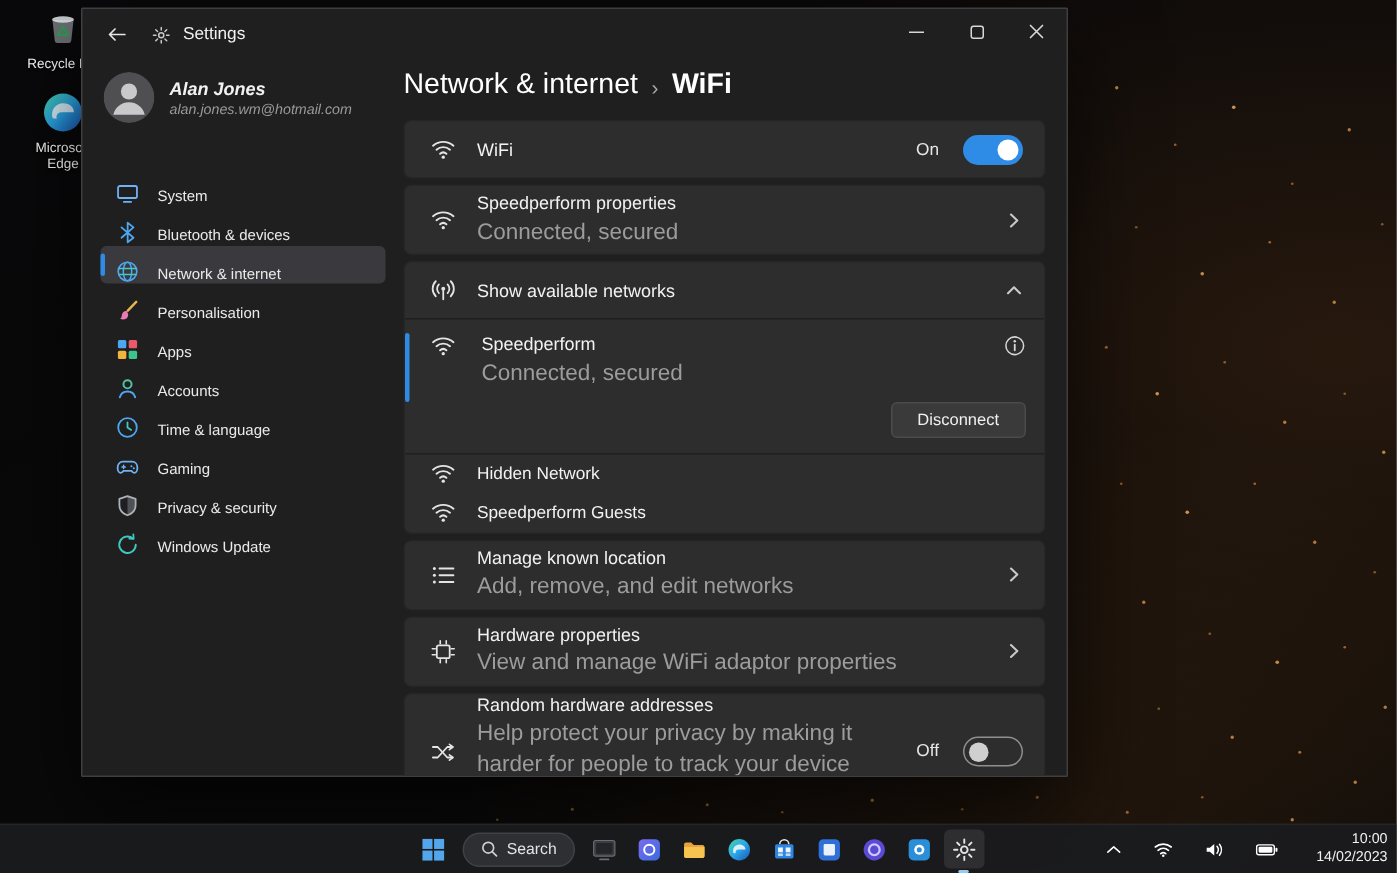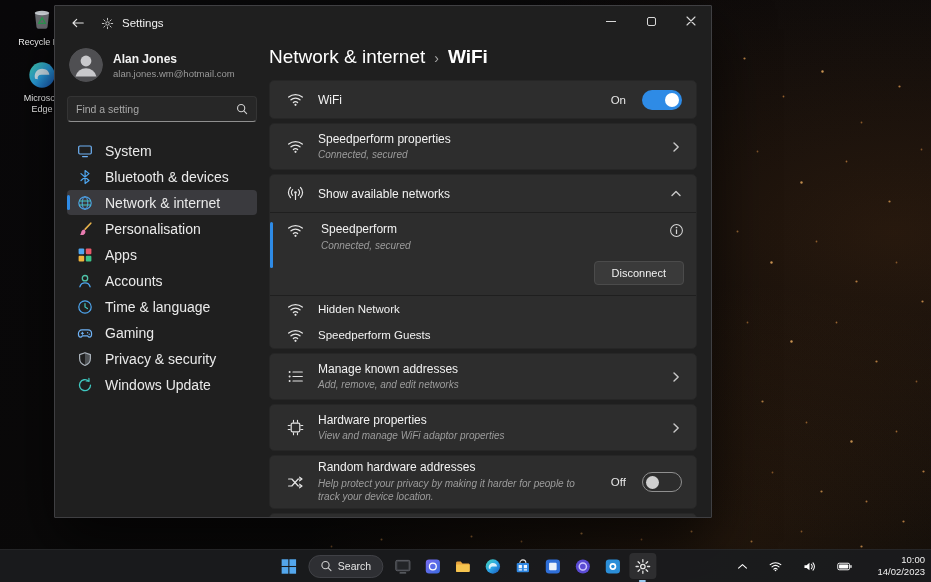--- a/index.html
+++ b/index.html
@@ -45,54 +45,54 @@
   .tb-appicon{display:flex;color:#c9c9c9;}
   .tb-appicon svg{width:13px;height:13px;}
   .win-controls{margin-left:auto;display:flex;align-self:flex-start;}
   .wc{width:40px;height:30px;display:flex;align-items:center;justify-content:center;color:#d8d8d8;}
   .wc-min{width:10px;height:1px;background:#d8d8d8;}
   .wc-max{width:9px;height:9px;border:1px solid #d8d8d8;border-radius:2px;}
   .wc svg{width:10px;height:10px;}
   .window-body{flex:1;display:flex;min-height:0;overflow:hidden;}
   
   .sidebar{width:212px;flex:none;padding:2px 10px 0 12px;display:flex;flex-direction:column;}
-  .user{display:flex;align-items:center;gap:10px;margin:6px 2px 14px;}
+  .user{display:flex;align-items:center;gap:10px;margin:6px 2px 14px;font-style:italic;}
   .avatar{width:34px;height:34px;border-radius:50%;overflow:hidden;flex:none;}
   .avatar svg{width:34px;height:34px;display:block;}
   .user-name{font-size:12px;font-weight:700;color:#f2f2f2;}
   .user-email{font-size:9.5px;color:#9a9a9a;margin-top:2px;}
   .searchbox{height:26px;background:#272727;border:1px solid #343434;border-bottom:1px solid #8f8f8f;border-radius:4px;
     display:flex;align-items:center;padding:0 8px;gap:6px;}
   .searchbox input{flex:1;background:transparent;border:0;outline:0;color:#e0e0e0;font-size:10.5px;font-family:inherit;min-width:0;}
   .searchbox input::placeholder{color:#a8a8a8;}
   .search-ic{color:#cfcfcf;flex:none;display:flex;}
   .search-ic svg{width:12px;height:12px;}
   .nav{margin-top:16px;display:flex;flex-direction:column;}
-  .nav-item{position:relative;height:25px;margin-bottom:1px;border-radius:4px;display:flex;align-items:center;gap:12px;
-    padding-left:10px;font-size:14px;color:#eaeaea;cursor:default;}
+  .nav-item{position:relative;height:25px;margin-bottom:1px;border-radius:4px;display:flex;align-items:flex-end;gap:12px;
+    padding-left:10px;font-size:10px;color:#eaeaea;cursor:default;}
   .nav-item.sel{background:#3a3a3e;}
   .nav-item.sel::before{content:"";position:absolute;left:0;top:5px;width:3px;height:15px;border-radius:2px;background:var(--accent);}
   .nav-ic{width:16px;height:16px;flex:none;display:flex;}
   .nav-ic svg{width:16px;height:16px;}
   
   .main{flex:1;padding:2px 14px 0 2px;display:flex;flex-direction:column;min-width:0;}
   .breadcrumb{display:flex;align-items:center;gap:9px;margin:4px 0 12px;font-size:19px;color:#fff;}
   .bc-sep{font-size:14px;color:#a8a8a8;padding-top:2px;}
   .bc-cur{font-weight:700;}
   .cards{display:flex;flex-direction:column;gap:4px;}
   .card{background:#2d2d2d;border:1px solid #262626;border-radius:5px;overflow:hidden;flex:none;}
   .row{display:flex;align-items:center;gap:14px;padding:0 14px 0 17px;min-height:37px;}
   .row.two{min-height:45px;}
   .row.tall{min-height:52px;}
   .row.slim{min-height:26px;}
   .row.slim .rtitle{font-size:11.5px;}
   .ric{width:17px;flex:none;display:flex;color:#e4e4e4;}
   .ric svg{width:17px;height:17px;}
   .rtitle{font-size:12px;color:#f2f2f2;}
-  .rsub{font-size:10px;color:#9c9c9c;margin-top:2.5px;line-height:1.35;font-style:italic;}
+  .rsub{font-size:15px;color:#9c9c9c;margin-top:2.5px;line-height:1.35;}
   .tcol{display:flex;flex-direction:column;justify-content:center;}
   .spacer{flex:1;}
   .state-label{font-size:11.5px;color:#e6e6e6;margin-right:2px;}
   .chev{color:#c9c9c9;display:flex;flex:none;}
   .chev svg{width:12px;height:12px;}
   .divider{height:1px;background:#1f1f1f;}
   .toggle{width:40px;height:20px;border-radius:10px;position:relative;flex:none;cursor:pointer;}
   .toggle.on{background:var(--accent);}
   .toggle.on .knob{position:absolute;right:3px;top:3px;width:14px;height:14px;border-radius:50%;background:#fff;}
   .toggle.off{border:1px solid #8f8f8f;background:transparent;}
@@ -194,29 +194,20 @@
               <circle cx="17" cy="17" r="17" fill="#4f4f52"></circle>
               <circle cx="17" cy="13" r="5.4" fill="#c9c9cc"></circle>
               <path d="M6.5 28.5a10.8 10.8 0 0 1 21 0" fill="#c9c9cc"></path>
             </svg>
         </span>
         <div class="tcol">
           <div class="user-name">Alan Jones</div>
           <div class="user-email">alan.jones.wm@hotmail.com</div>
         </div>
       </div>
-      <div class="searchbox">
-        <input type="text" placeholder="Find a setting" style="">
-        <span class="search-ic">
-          <svg viewBox="0 0 14 14">
-              <circle cx="6" cy="6" r="4.2" fill="none" stroke="currentColor" stroke-width="1.3"></circle>
-              <path d="M9.2 9.2l3.2 3.2" stroke="currentColor" stroke-width="1.3" stroke-linecap="round"></path>
-            </svg>
-        </span>
-      </div>
       <nav class="nav">
         <div class="nav-item">
           <span class="nav-ic" style="color:#6fb2f5">
               <svg viewBox="0 0 16 16">
                 <rect x="1.7" y="3" width="12.6" height="8" rx="1.2" fill="none" stroke="currentColor" stroke-width="1.2"></rect>
                 <path d="M5.6 13.6h4.8" stroke="currentColor" stroke-width="1.2" stroke-linecap="round"></path>
               </svg>
             </span>
           <span>System</span>
         </div>
@@ -434,21 +425,21 @@
           <div class="row two">
             <span class="ric">
                 <svg viewBox="0 0 17 17">
                   <path d="M6 4h9.3M6 8.5h9.3M6 13h9.3" stroke="currentColor" stroke-width="1.2" stroke-linecap="round"></path>
                   <circle cx="2.6" cy="4" r="1" fill="currentColor"></circle>
                   <circle cx="2.6" cy="8.5" r="1" fill="currentColor"></circle>
                   <circle cx="2.6" cy="13" r="1" fill="currentColor"></circle>
                 </svg>
               </span>
             <span class="tcol">
-              <span class="rtitle">Manage known addresses</span>
+              <span class="rtitle">Manage known location</span>
               <span class="rsub">Add, remove, and edit networks</span>
             </span>
             <span class="spacer"></span>
             <span class="chev">
                 <svg viewBox="0 0 12 12">
                   <path d="M4 2l4.2 4L4 10" fill="none" stroke="currentColor" stroke-width="1.4" stroke-linecap="round" stroke-linejoin="round"></path>
                 </svg>
               </span>
           </div>
         </div>

